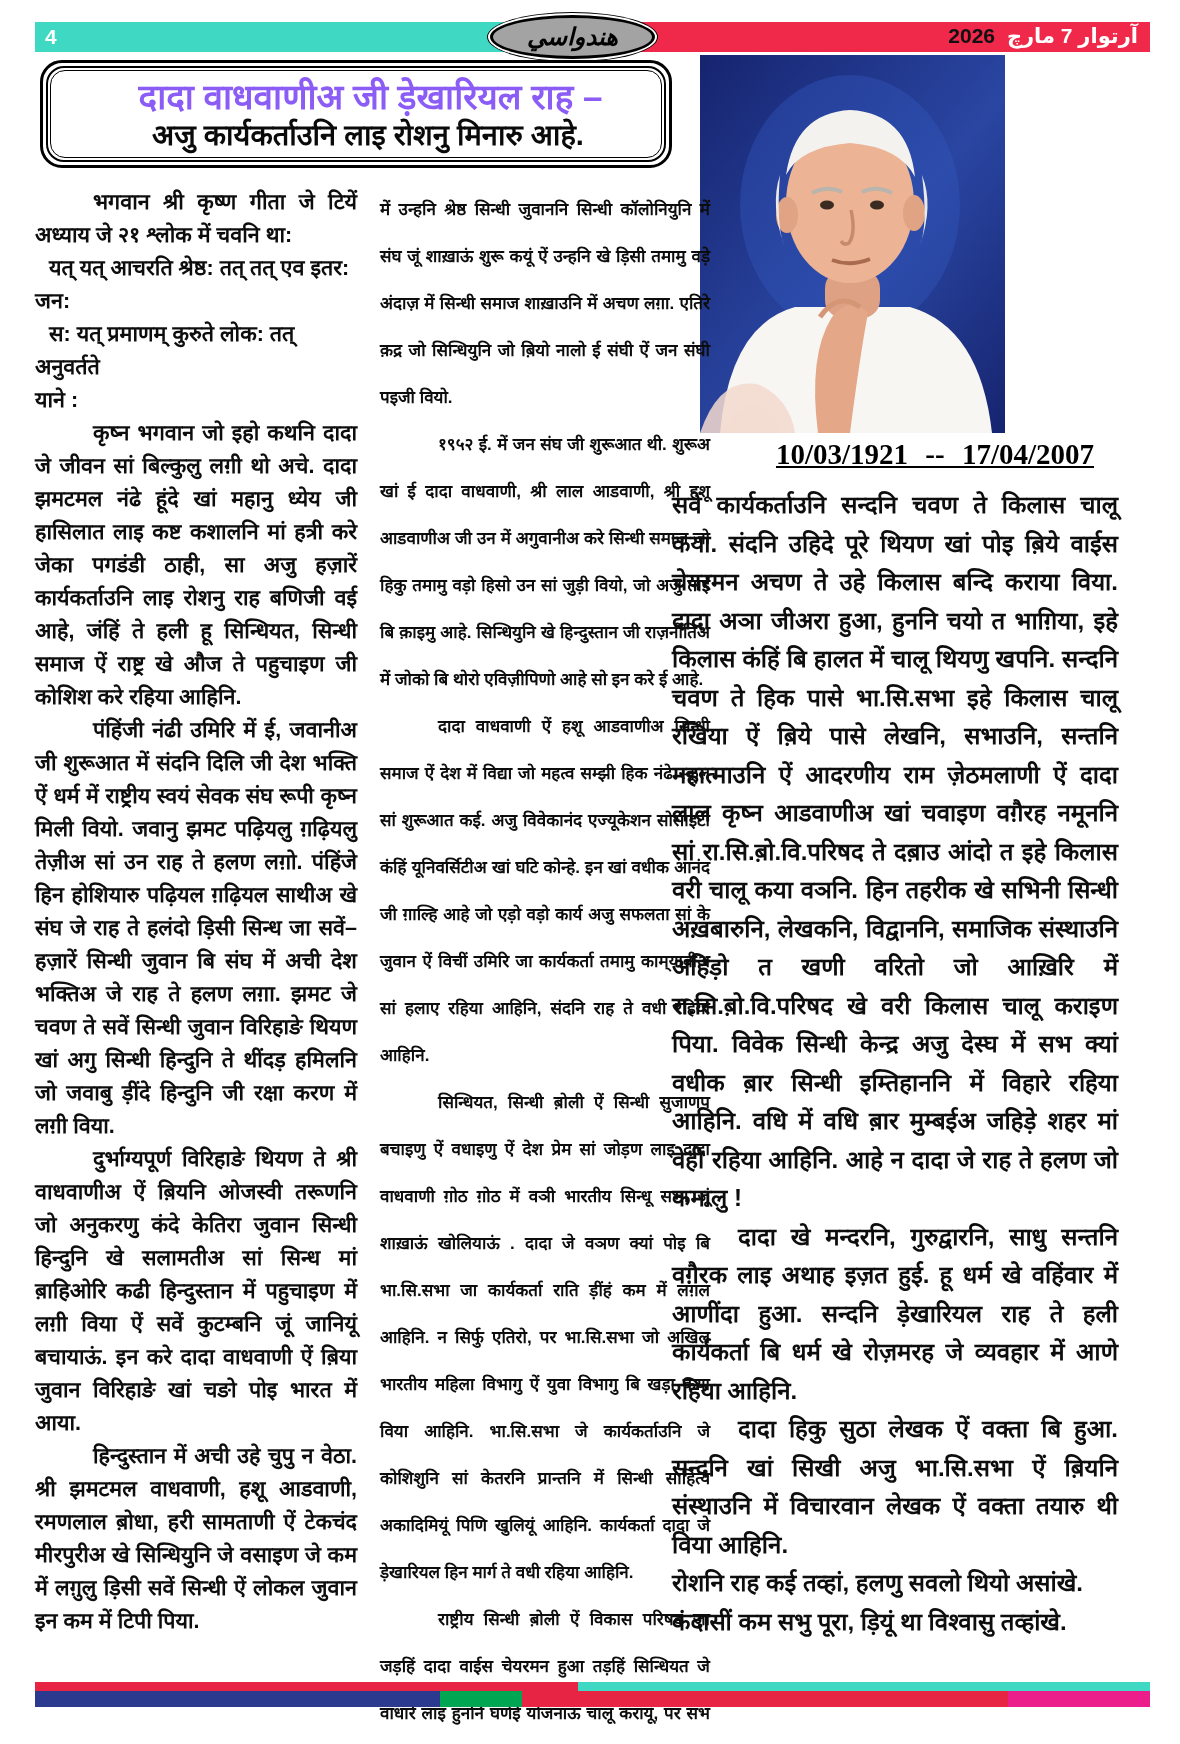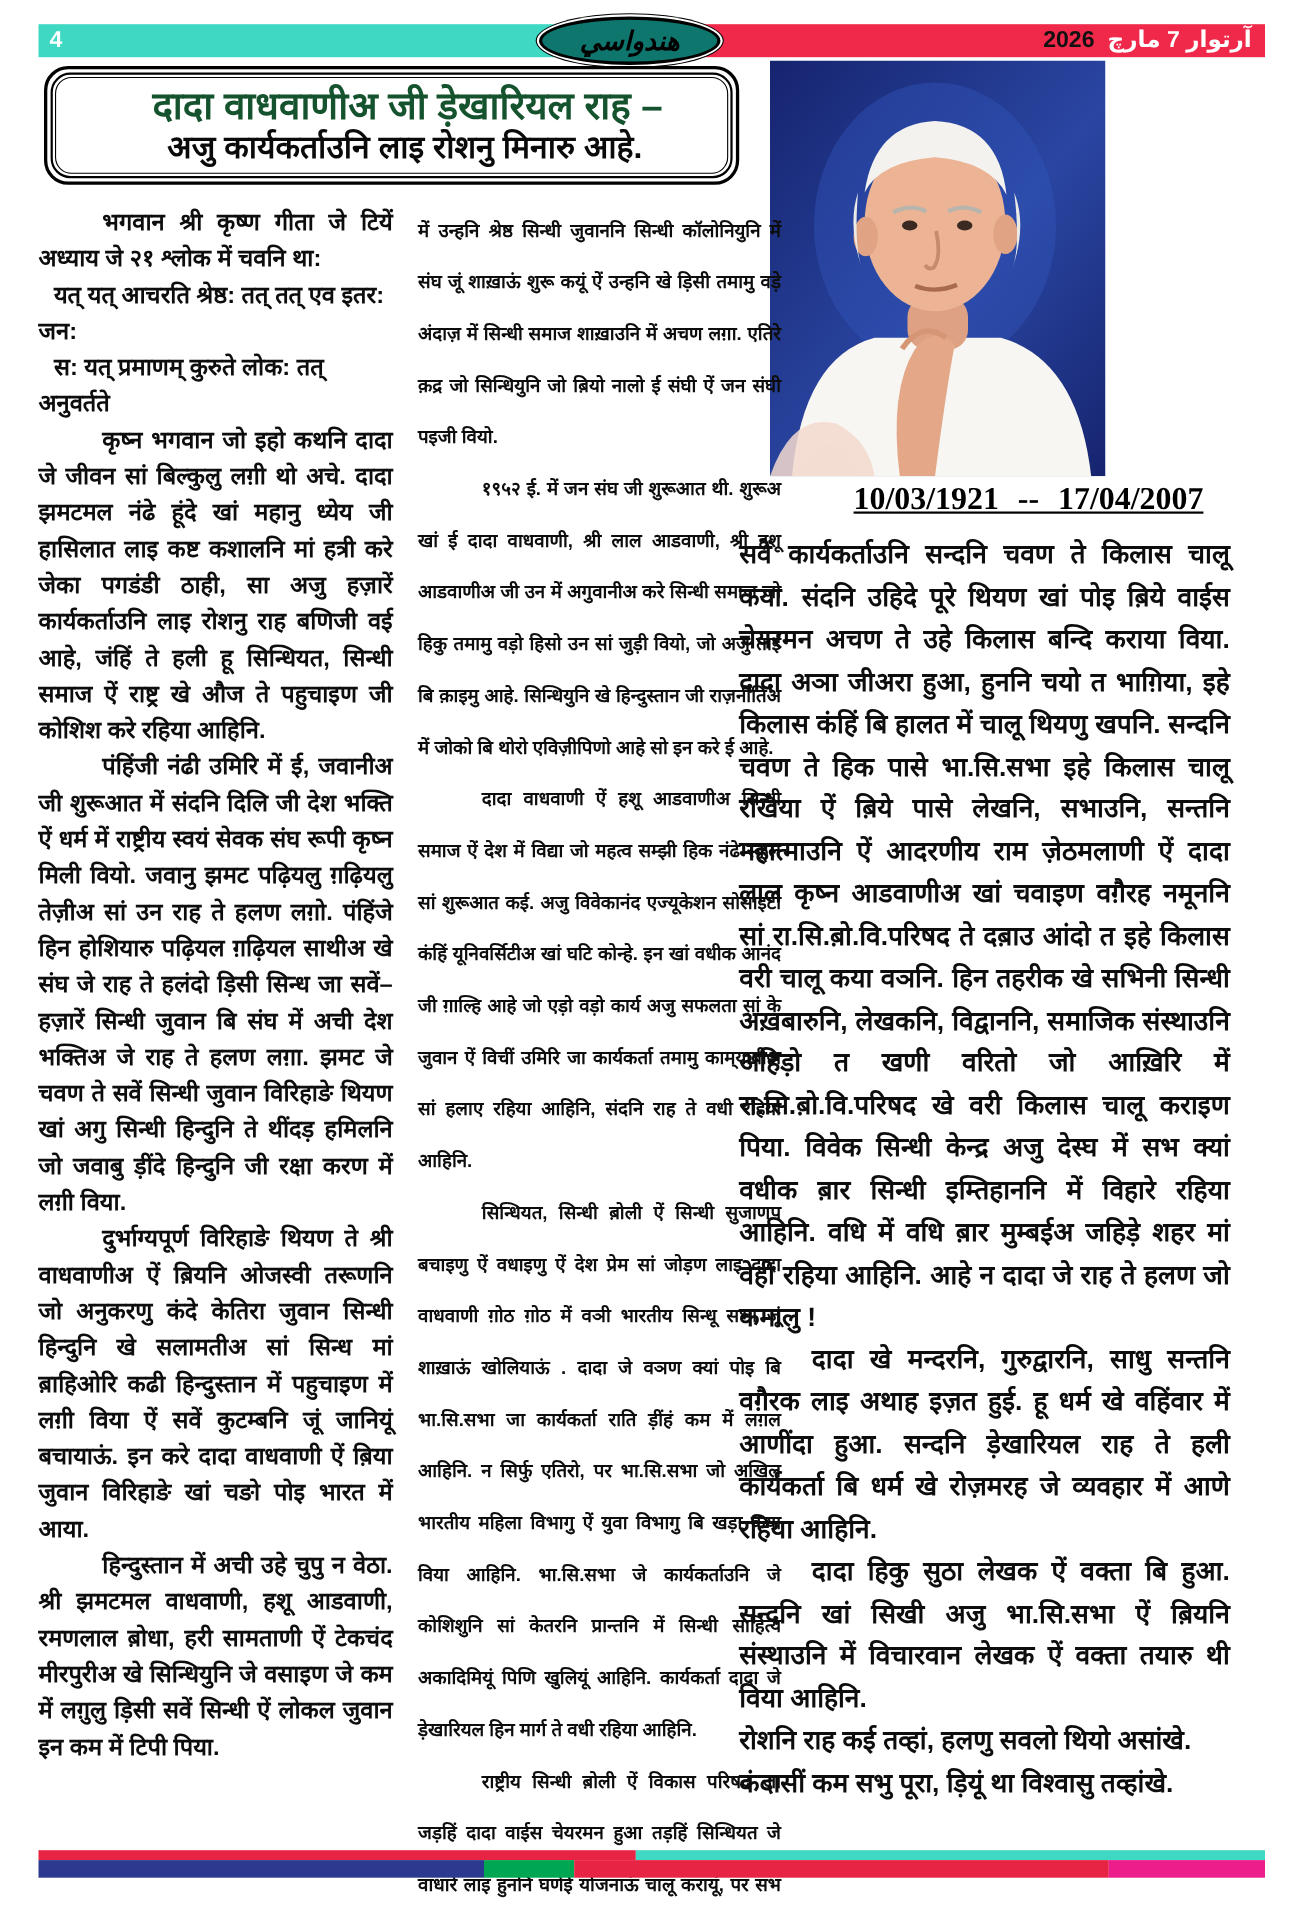--- a/index.html
+++ b/index.html
@@ -10,42 +10,42 @@
     color:#0d0d0d; overflow:hidden;
   }
 
   
   .topbar { position:absolute; left:35px; top:22px; width:1115px; height:30px; }
   .topbar-teal { position:absolute; left:0; top:0; width:605px; height:30px; background:#3ed8c3; }
   .topbar-red  { position:absolute; left:605px; top:0; width:510px; height:30px; background:#f0284a; }
   .page-num { position:absolute; left:10px; top:3px; color:#ffffff; font-weight:bold; font-size:21px; }
   .masthead-oval {
     position:absolute; left:455px; top:-7px; width:165px; height:44px;
-    background:#0f766e; border:3px solid #000; border-radius:50%;
+    background:#a3a3a3; border:3px solid #000; border-radius:50%;
     box-shadow:0 0 0 2px #fff, 0 0 0 3px #000;
     display:flex; align-items:center; justify-content:center;
   }
   .masthead-oval span { font-weight:bold; font-size:24px; font-style:italic; color:#000; }
   .topbar-date {
     position:absolute; right:12px; top:2px; direction:rtl;
     font-weight:bold; font-size:21px; color:#ffffff; letter-spacing:1px;
   }
   .topbar-date .yr { color:#111; padding:0 6px; }
 
   
   .headline-outer {
     position:absolute; left:40px; top:60px; width:632px; height:108px;
     border:3px solid #000; border-radius:22px; padding:3px;
   }
   .headline-mid { width:100%; height:100%; border:2px solid #000; border-radius:18px; padding:2px; }
   .headline-inner {
     width:100%; height:100%; border:1px solid #000; border-radius:15px;
     display:flex; flex-direction:column; align-items:center; justify-content:center;
   }
-  .headline-l1 { color:#14532d; font-weight:bold; font-size:35px; line-height:1.2;margin-left:29px; }
+  .headline-l1 { color:#8b5cf6; font-weight:bold; font-size:35px; line-height:1.2;margin-left:29px; }
   .headline-l2 { color:#0a0a0a; font-weight:bold; font-size:29px; line-height:1.2;margin-left:24px; }
 
   
   .photo { position:absolute; left:700px; top:55px; width:305px; height:378px; }
   .photo svg { display:block; width:100%; height:100%; }
 
   .photo-dates {
     position:absolute; left:712px; top:438px; width:446px; text-align:center;
     font-family:"Liberation Serif","DejaVu Serif",serif;
     font-weight:bold; font-size:29px; text-decoration:underline;
@@ -138,20 +138,21 @@
     <path d="M0 378 Q20 320 60 330 Q90 345 95 378 Z" fill="#f3d9cf" opacity="0.85"></path>
   </svg>
 </div>
 
 <div class="photo-dates">10/03/1921 -- 17/04/2007</div>
 
 <div class="col col1">
   <p class="indent">भगवान श्री कृष्ण गीता जे टियें अध्याय जे २१ श्लोक में चवनि था:</p>
   <p class="shloka">यत् यत् आचरति श्रेष्ठ: तत् तत् एव इतर: जन:</p>
   <p class="shloka">स: यत् प्रमाणम् कुरुते लोक: तत् अनुवर्तते</p>
+  <p class="plain">याने :</p>
   <p class="indent">कृष्न भगवान जो इहो कथनि दादा जे जीवन सां बिल्कुलु लग़ी थो अचे. दादा झमटमल नंढे हूंदे खां महानु ध्येय जी हासिलात लाइ कष्ट कशालनि मां हत्री करे जेका पगडंडी ठाही, सा अजु हज़ारें कार्यकर्ताउनि लाइ रोशनु राह बणिजी वई आहे, जंहिं ते हली हू सिन्धियत, सिन्धी समाज ऐं राष्ट्र खे औज ते पहुचाइण जी कोशिश करे रहिया आहिनि.</p>
   <p class="indent">पंहिंजी नंढी उमिरि में ई, जवानीअ जी शुरूआत में संदनि दिलि जी देश भक्ति ऐं धर्म में राष्ट्रीय स्वयं सेवक संघ रूपी कृष्न मिली वियो. जवानु झमट पढ़ियलु ग़ढ़ियलु तेज़ीअ सां उन राह ते हलण लग़ो. पंहिंजे हिन होशियारु पढ़ियल ग़ढ़ियल साथीअ खे संघ जे राह ते हलंदो ड़िसी सिन्ध जा सवें– हज़ारें सिन्धी जुवान बि संघ में अची देश भक्तिअ जे राह ते हलण लग़ा. झमट जे चवण ते सवें सिन्धी जुवान विरिहाङे थियण खां अगु सिन्धी हिन्दुनि ते थींदड़ हमिलनि जो जवाबु ड़ींदे हिन्दुनि जी रक्षा करण में लग़ी विया.</p>
   <p class="indent">दुर्भाग्यपूर्ण विरिहाङे थियण ते श्री वाधवाणीअ ऐं ब़ियनि ओजस्वी तरूणनि जो अनुकरणु कंदे केतिरा जुवान सिन्धी हिन्दुनि खे सलामतीअ सां सिन्ध मां ब़ाहिओरि कढी हिन्दुस्तान में पहुचाइण में लग़ी विया ऐं सवें कुटम्बनि जूं जानियूं बचायाऊं. इन करे दादा वाधवाणी ऐं ब़िया जुवान विरिहाङे खां चङो पोइ भारत में आया.</p>
   <p class="indent">हिन्दुस्तान में अची उहे चुपु न वेठा. श्री झमटमल वाधवाणी, हशू आडवाणी, रमणलाल ब़ोधा, हरी सामताणी ऐं टेकचंद मीरपुरीअ खे सिन्धियुनि जे वसाइण जे कम में लग़ुलु ड़िसी सवें सिन्धी ऐं लोकल जुवान इन कम में टिपी पिया.</p>
 
 </div>
 
 <div class="col col2">
   <p class="plain">में उन्हनि श्रेष्ठ सिन्धी जुवाननि सिन्धी कॉलोनियुनि में संघ जूं शाख़ाऊं शुरू कयूं ऐं उन्हनि खे ड़िसी तमामु वड़े अंदाज़ में सिन्धी समाज शाख़ाउनि में अचण लग़ा. एतिरे क़द्र जो सिन्धियुनि जो ब़ियो नालो ई संघी ऐं जन संघी पइजी वियो.</p>
   <p class="indent">१९५२ ई. में जन संघ जी शुरूआत थी. शुरूअ खां ई दादा वाधवाणी, श्री लाल आडवाणी, श्री हशू आडवाणीअ जी उन में अगुवानीअ करे सिन्धी समाज जो हिकु तमामु वड़ो हिसो उन सां जुड़ी वियो, जो अजु ताईं बि क़ाइमु आहे. सिन्धियुनि खे हिन्दुस्तान जी राज़नीतिअ में जोको बि थोरो एविज़ीपिणो आहे सो इन करे ई आहे.</p>

